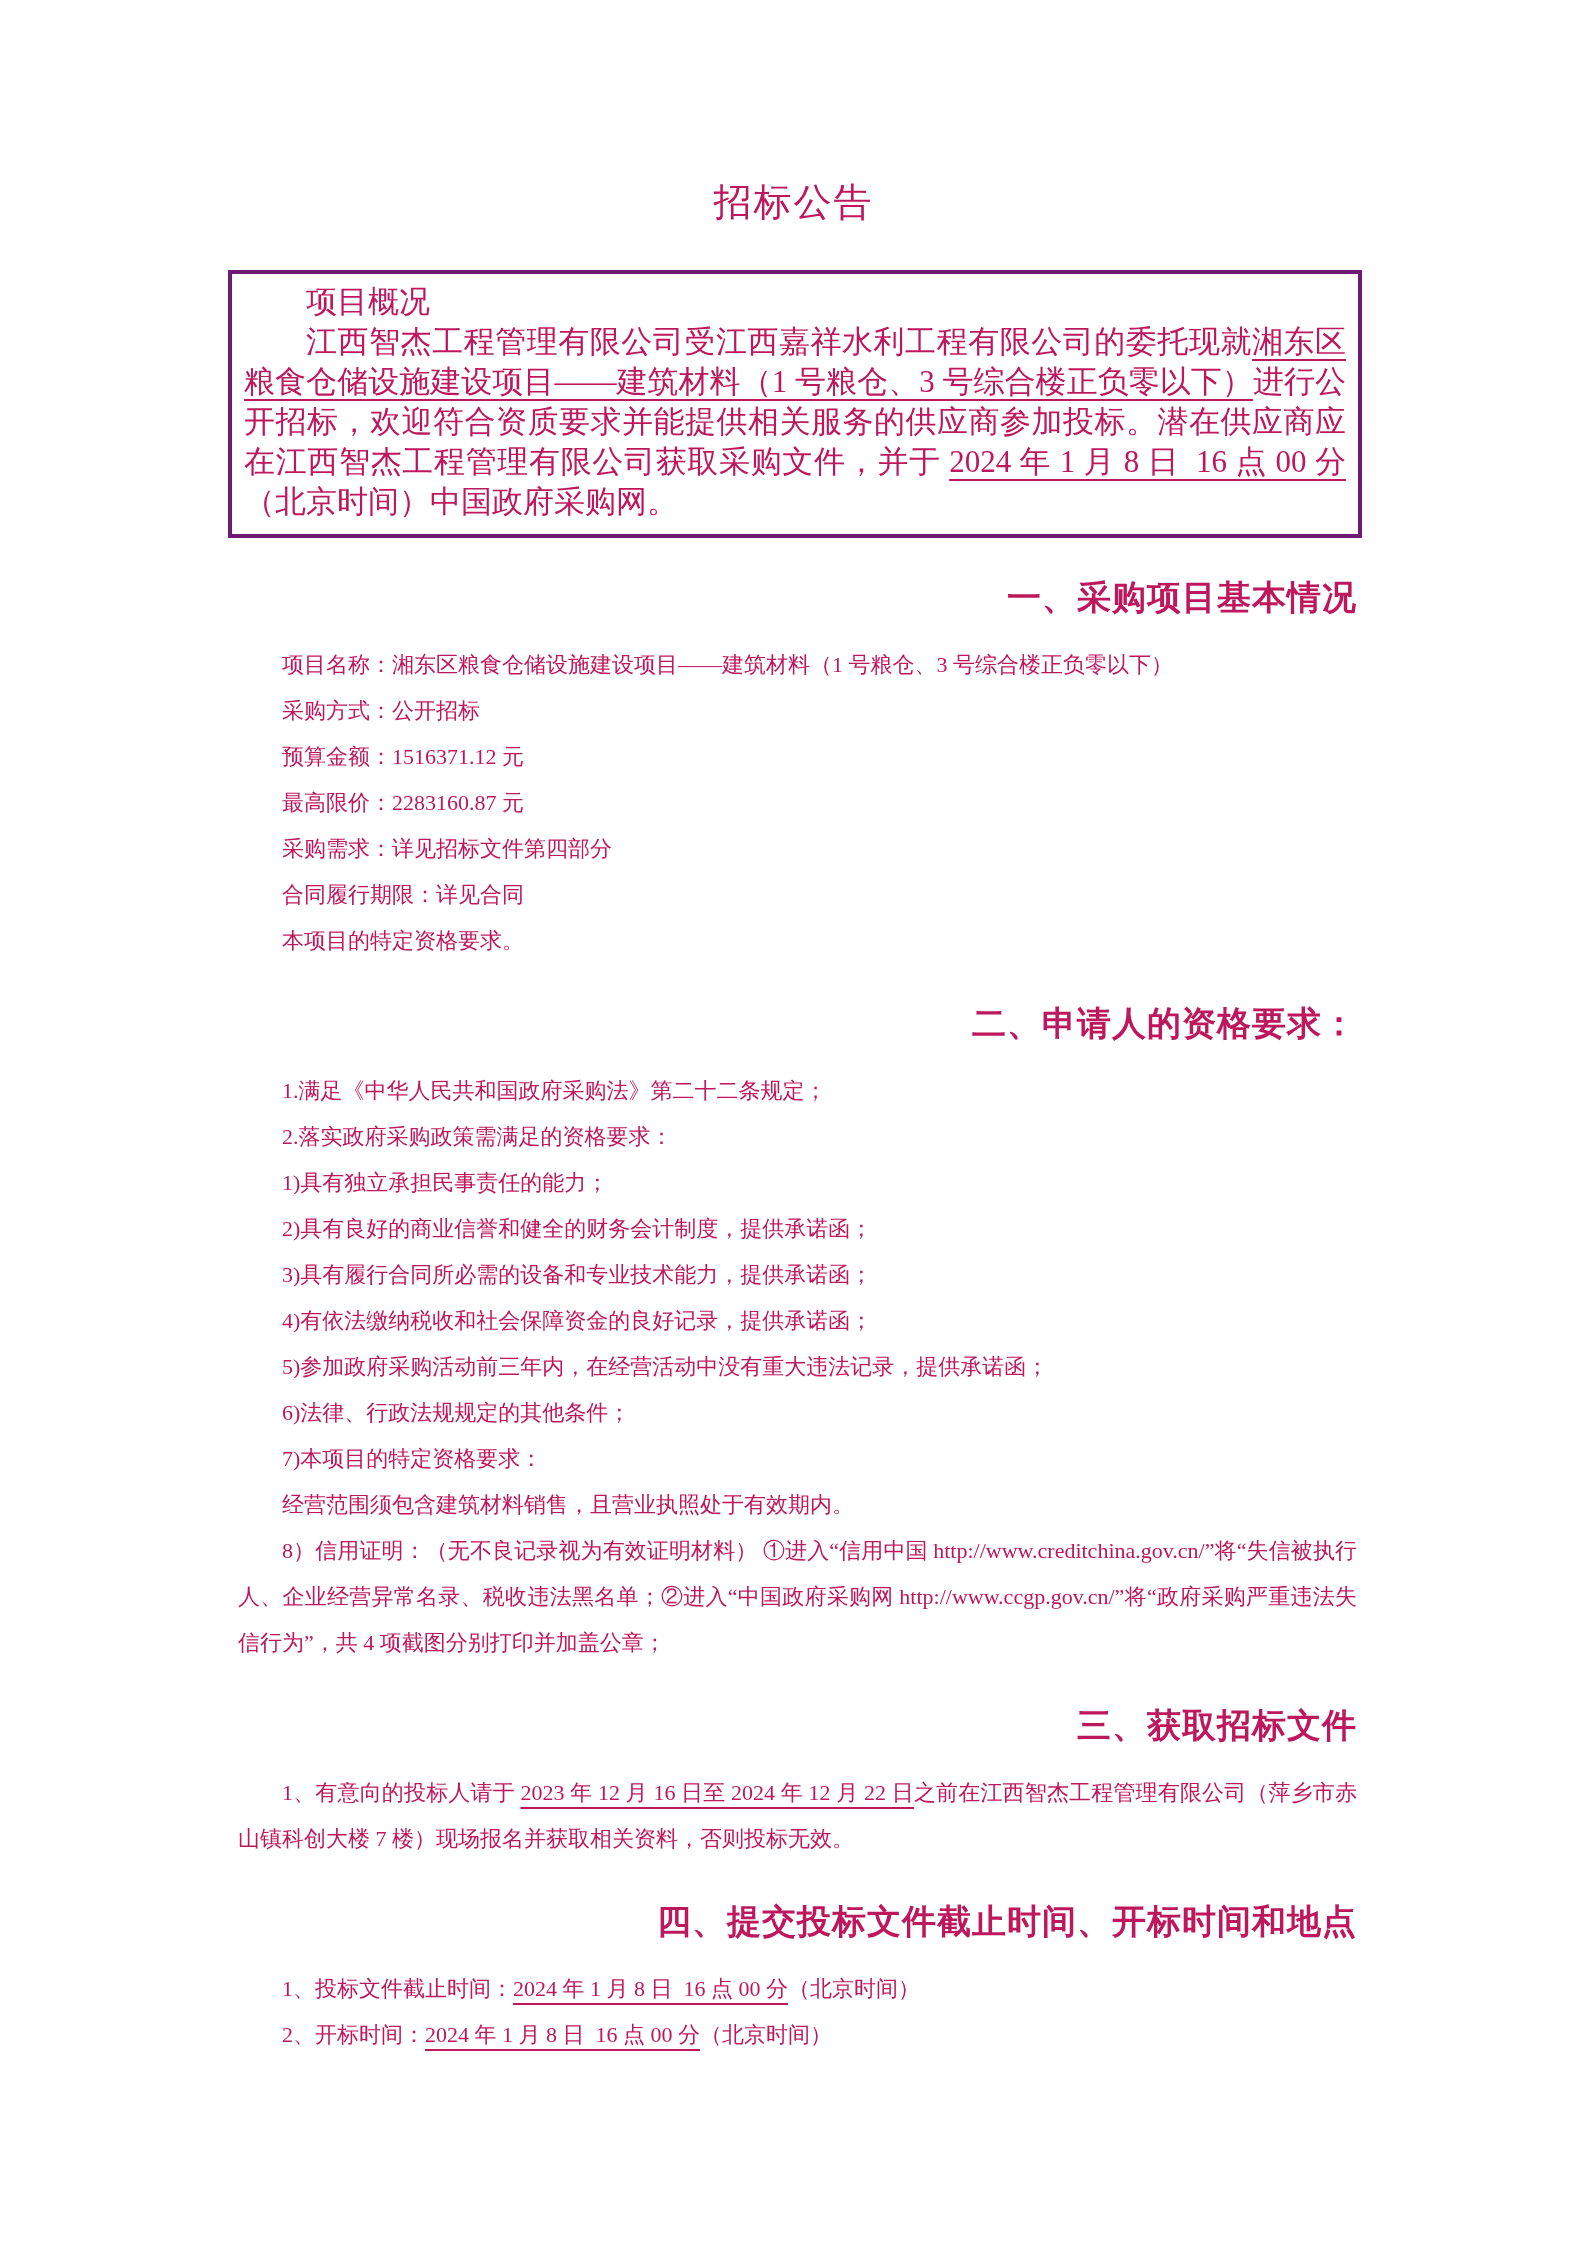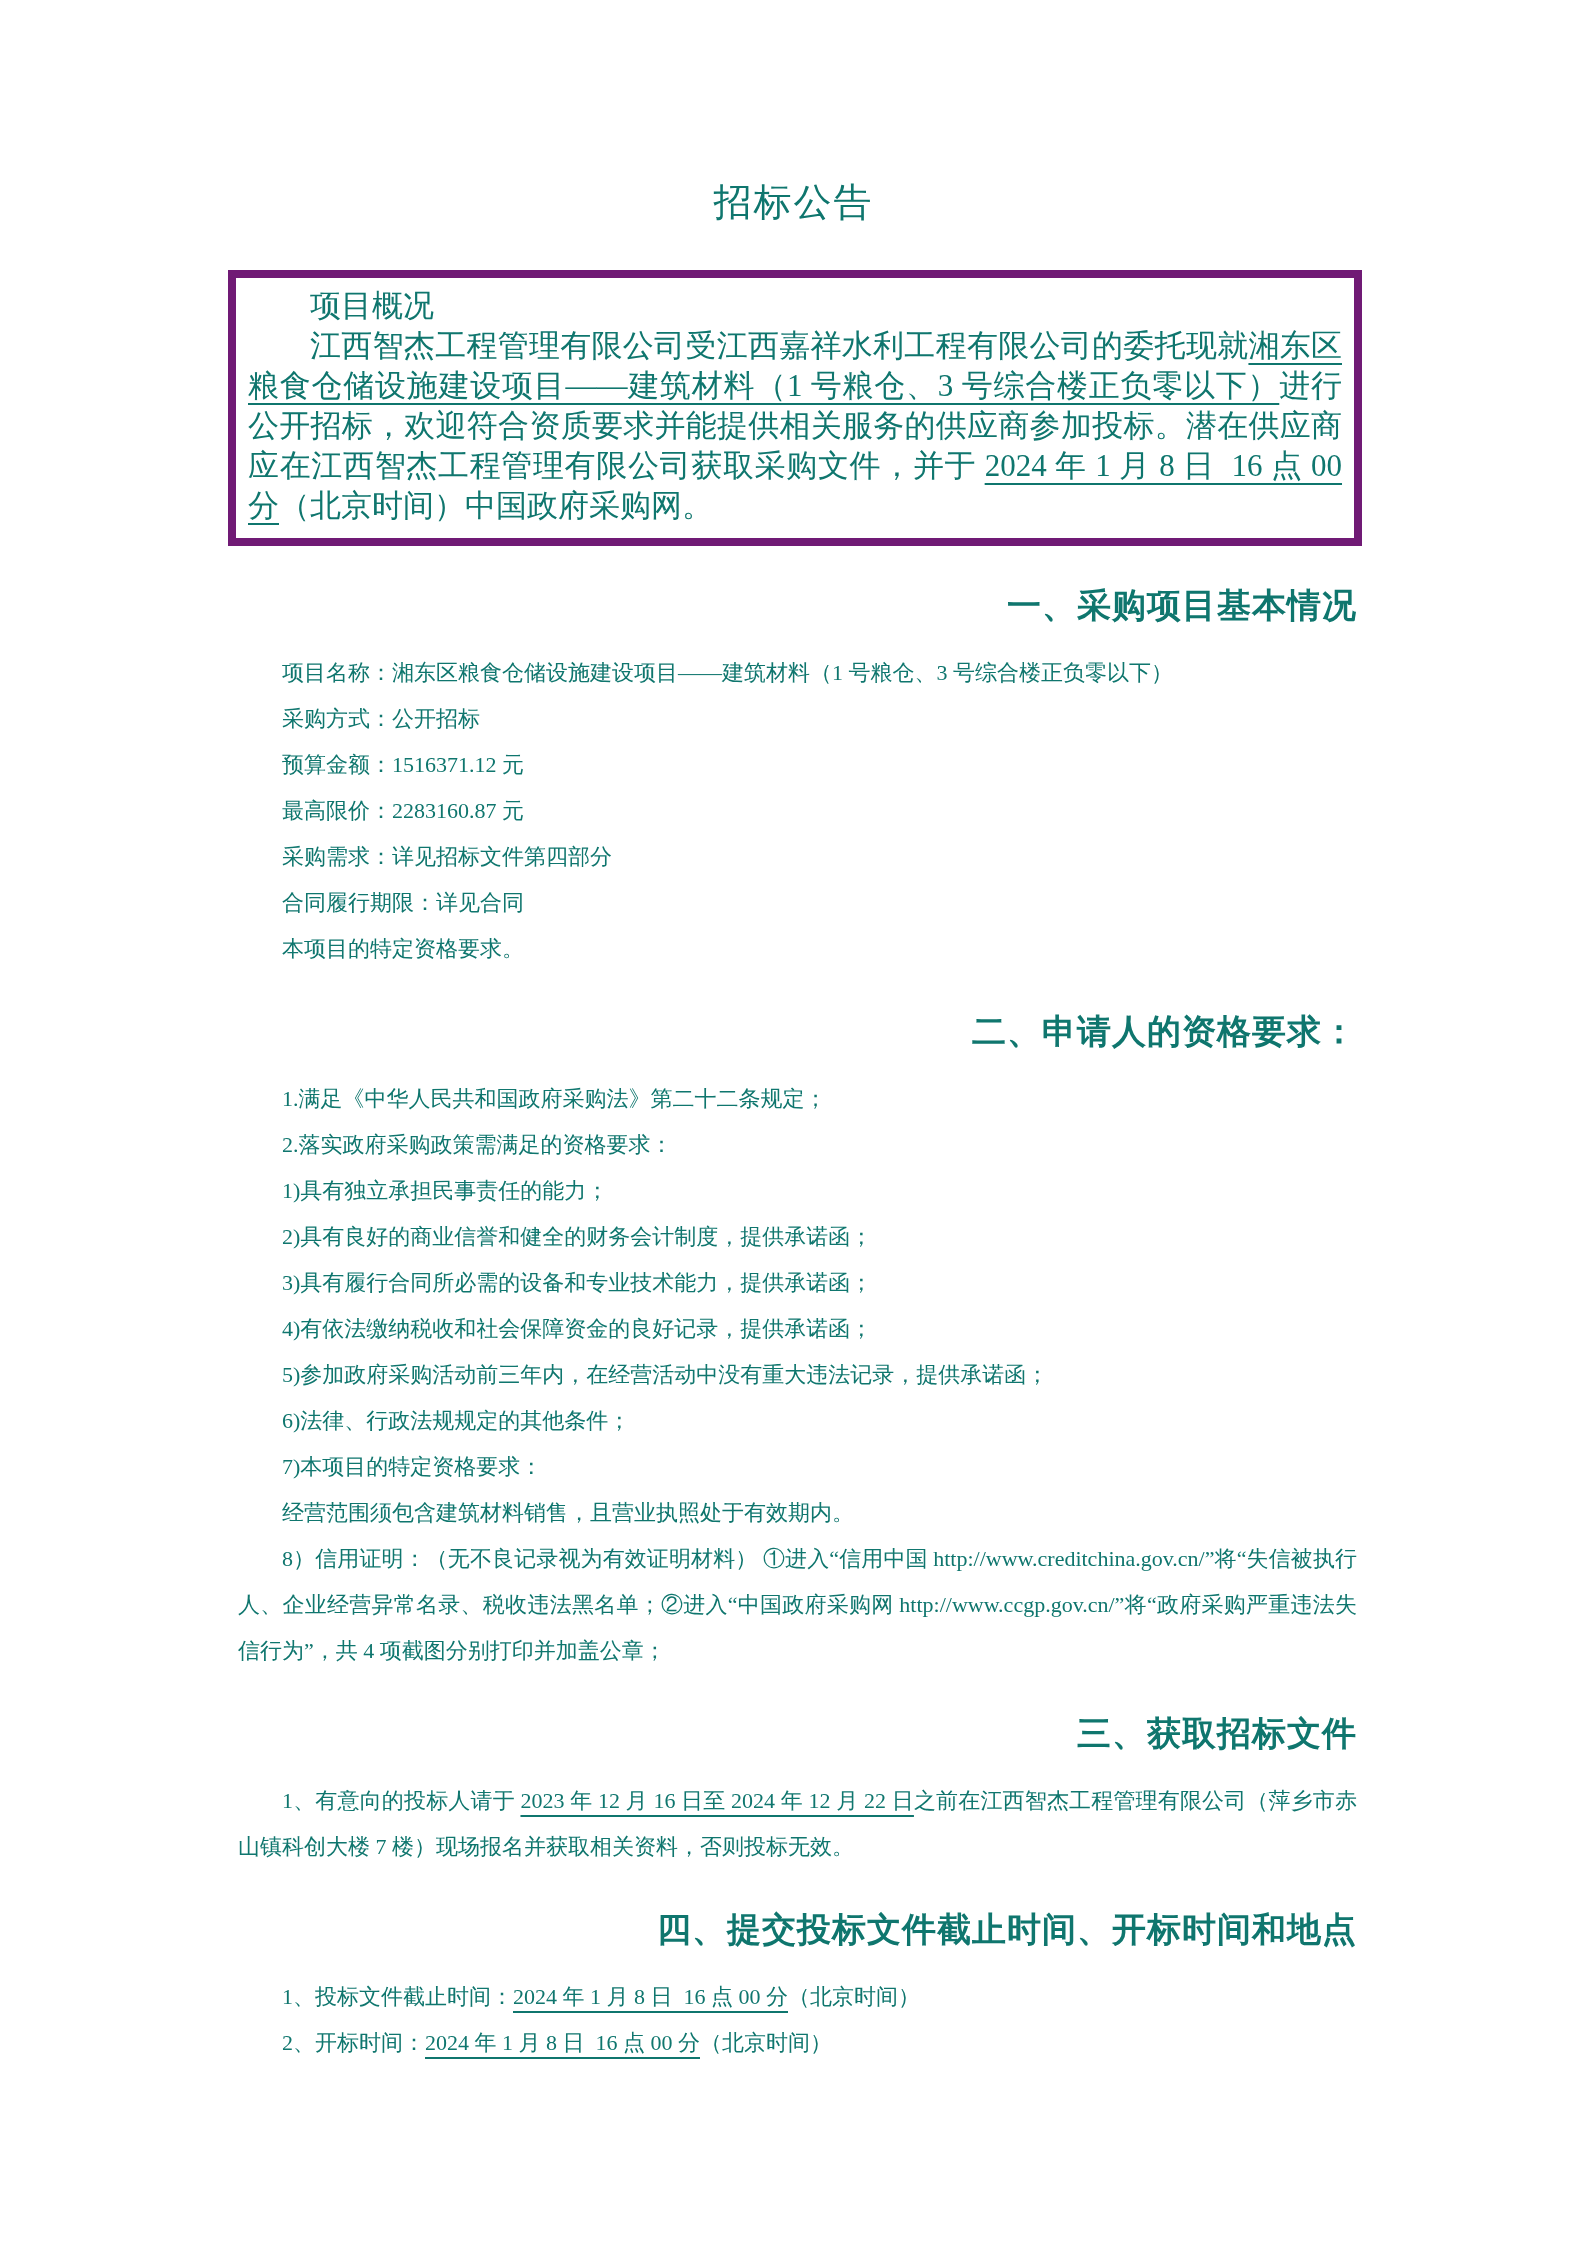--- a/index.html
+++ b/index.html
@@ -6,36 +6,36 @@
     margin: 0;
     padding: 0;
     background: #ffffff;
   }
   .page {
     position: relative;
     width: 1587px;
     height: 2245px;
     margin: 0 auto;
     background: #ffffff;
-    color: #0f766e;
+    color: #be185d;
     font-family: "Liberation Serif", "DejaVu Serif", serif;
     overflow: hidden;
   }
   .doc-title {
     margin: 0;
     padding-top: 176px;
     text-align: center;
     font-size: 38px;
     font-weight: 400;
     line-height: 52px;
     letter-spacing: 2px;
   }
   .overview-box {
     margin: 42px 225px 0 228px;
-    border: 8px solid #701a75;
+    border: 4px solid #701a75;
     padding: 8px 12px 12px 12px;
     font-size: 31px;
     line-height: 40px;
   }
   .box-p {
     margin: 0;
     text-indent: 2em;
     text-align: justify;
   }
   .sections {

